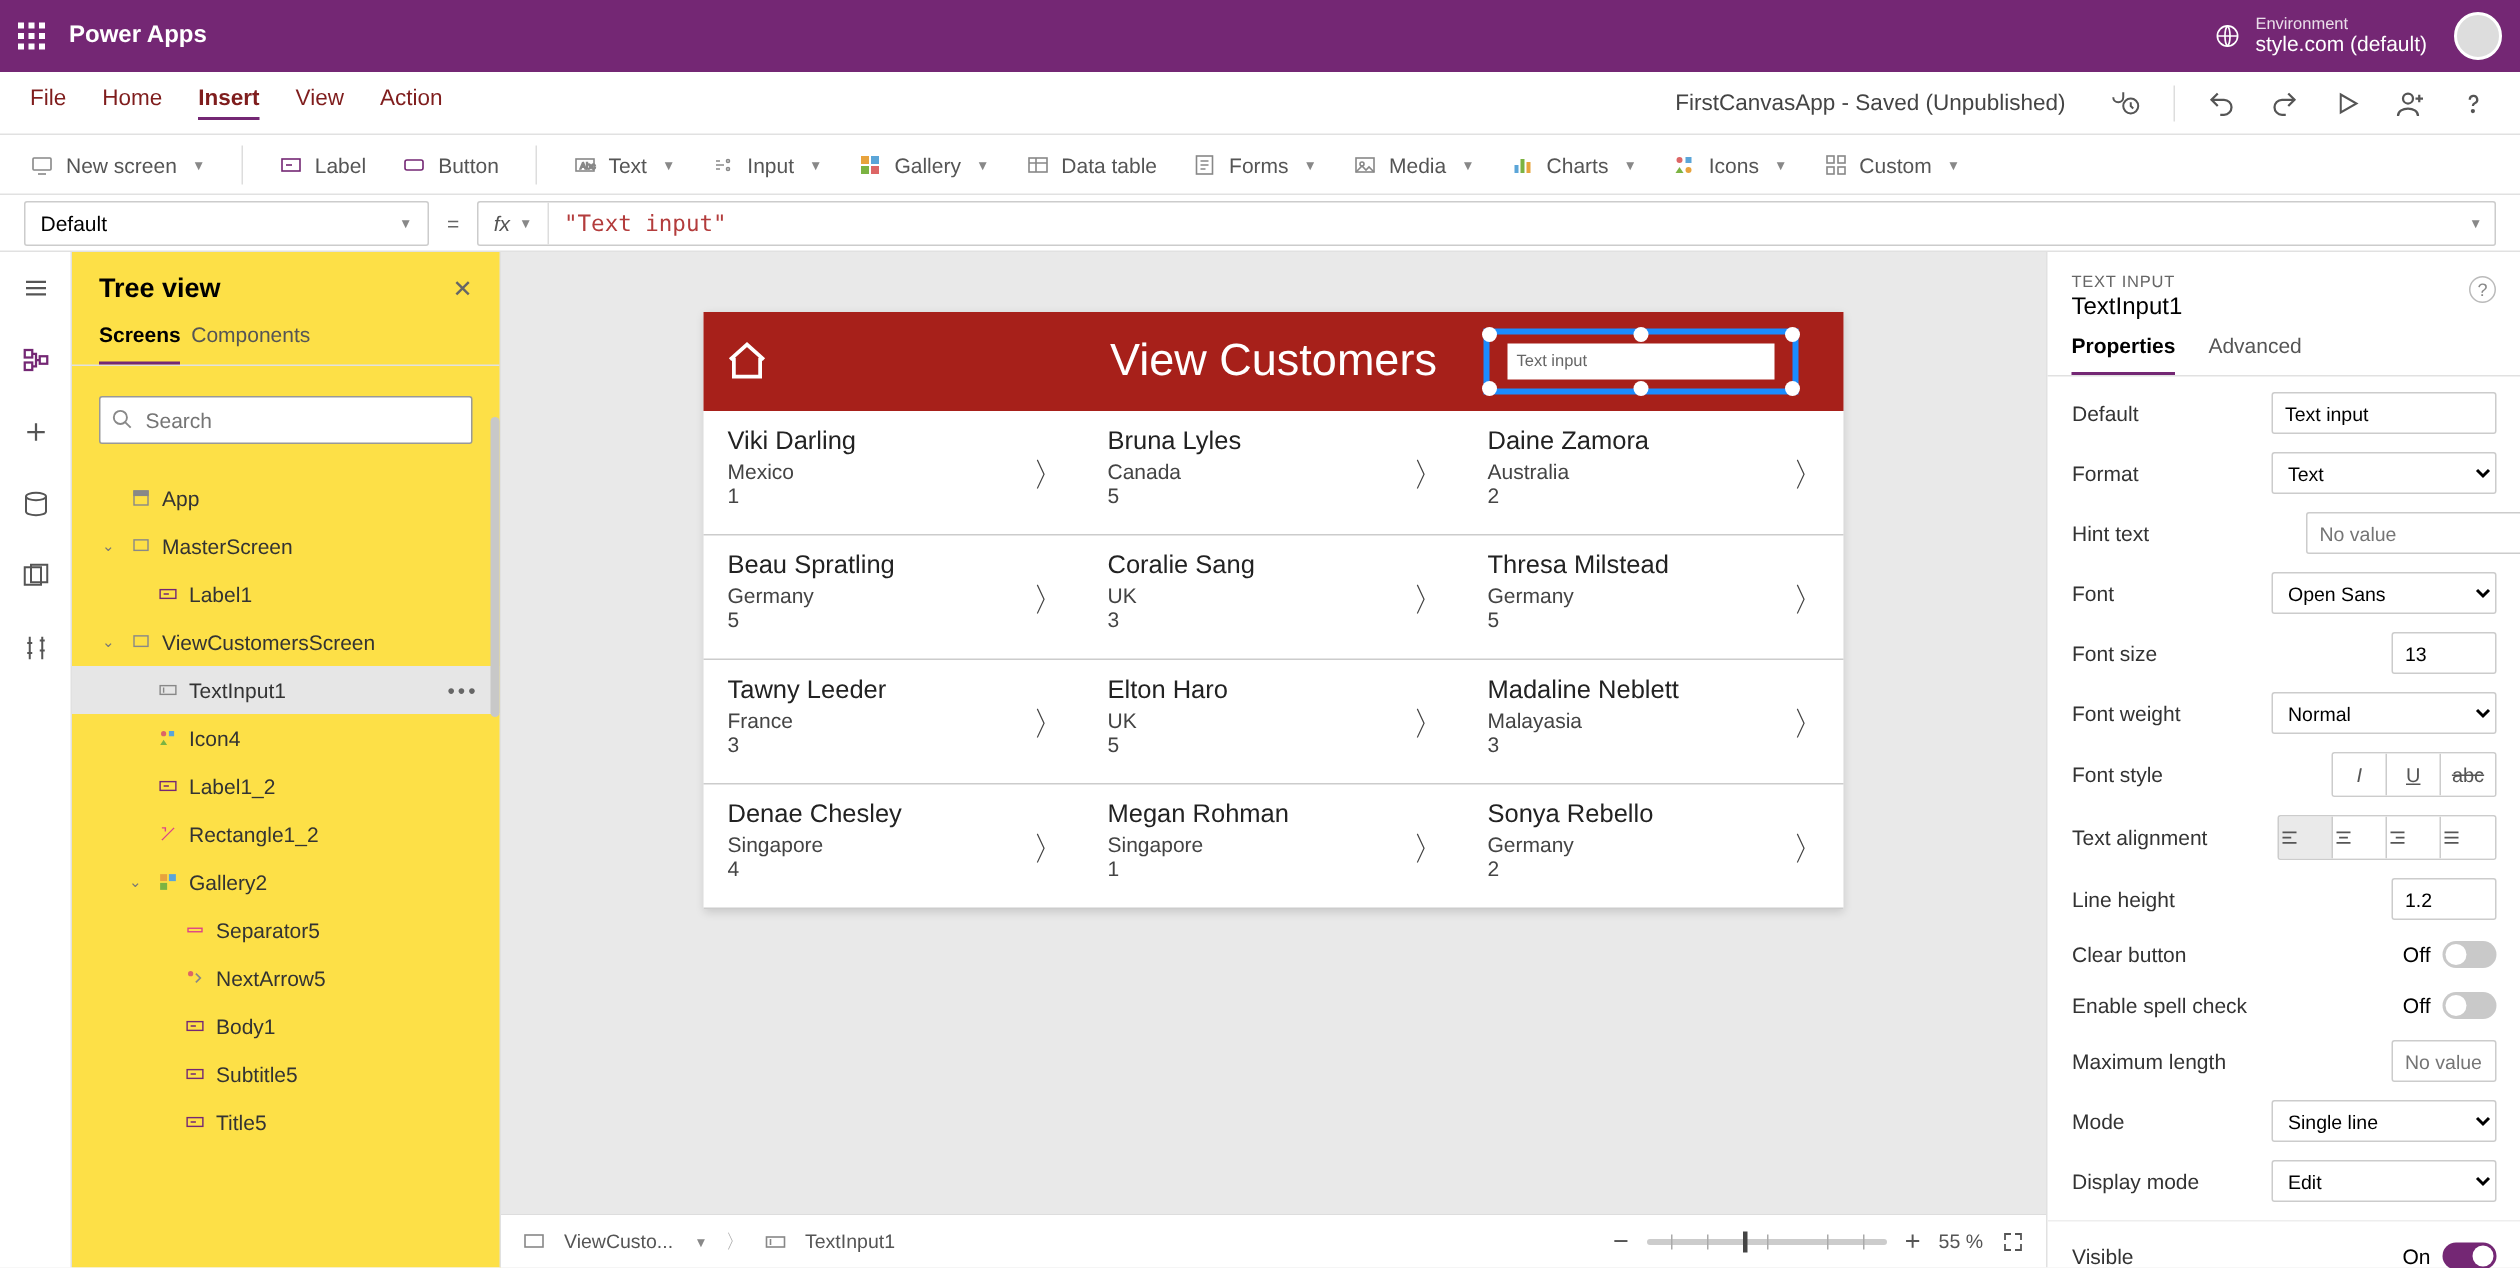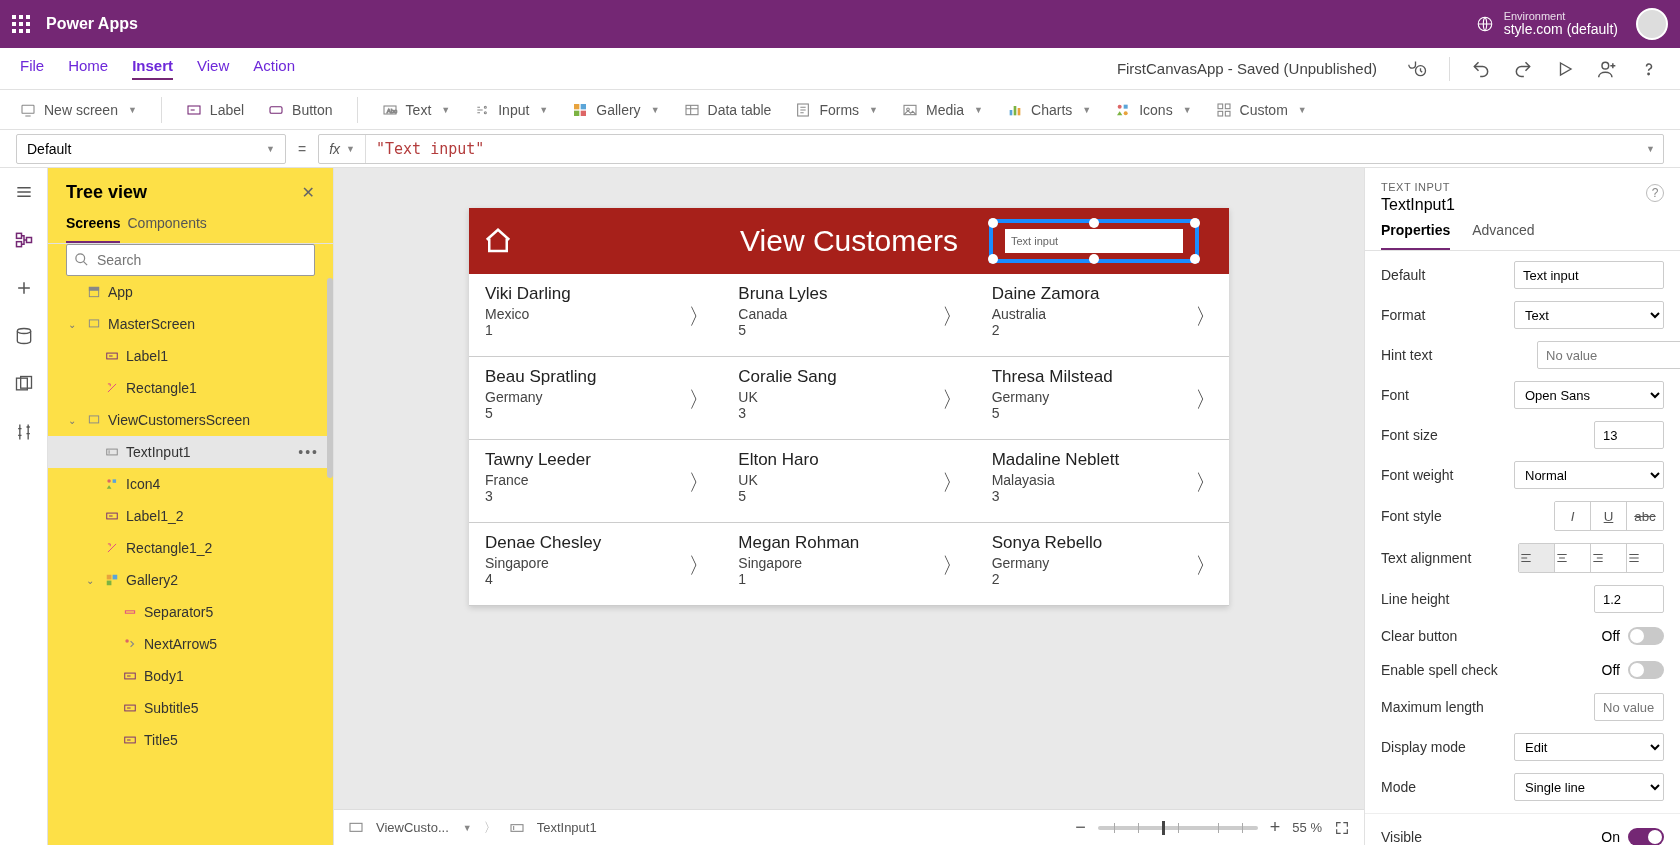--- a/index.html
+++ b/index.html
@@ -14,21 +14,21 @@
 .topbar-right { display: flex; align-items: center; gap: 18px; }
 .env-block { display: flex; align-items: center; gap: 10px; }
 .env-text { display: flex; flex-direction: column; line-height: 1.1; }
 .env-text small { font-size: 11px; opacity: 0.85; }
 .env-text span { font-size: 14px; }
 .avatar { width: 32px; height: 32px; border-radius: 50%; background: #ddd; border: 2px solid #fff; }
 
 
 .menubar { height: 42px; background: #fff; border-bottom: 1px solid #e1e1e1; display: flex; align-items: center; padding: 0 20px; justify-content: space-between; }
 .menu-left { display: flex; gap: 24px; }
-.menu-item { color: #6d28d9; font-size: 15px; cursor: pointer; padding-bottom: 4px; }
+.menu-item { color: #7f1d1d; font-size: 15px; cursor: pointer; padding-bottom: 4px; }
 .menu-item.active { font-weight: 600; border-bottom: 2px solid #742774; }
 .menu-right { display: flex; align-items: center; gap: 20px; color: #555; }
 .app-status { font-size: 15px; color: #444; margin-right: 10px;}
 .icon-btn { width: 22px; height: 22px; display:flex; align-items:center; justify-content:center; color:#555; cursor:pointer; }
 
 
 .ribbon { height: 40px; background: #fff; border-bottom: 1px solid #e1e1e1; display: flex; align-items: center; padding: 0 20px; gap: 24px; color:#555; }
 .ribbon-item { display: flex; align-items: center; gap: 8px; font-size: 14px; cursor: pointer; }
 .ribbon-sep { height: 26px; width:1px; background:#ddd; }
 .caret { font-size: 9px; margin-left: 2px; color:#888; }
@@ -49,21 +49,21 @@
 .leftrail { width: 48px; background:#fff; border-right:1px solid #e1e1e1; display:flex; flex-direction:column; align-items:center; padding-top:14px; gap:28px; color:#555; }
 .leftrail .rail-icon.active { color:#742774; }
 
 
 .tree-panel { width: 286px; background:#fde047; border-right:1px solid #e1e1e1; display:flex; flex-direction:column; position:relative;}
 .tree-hdr { display:flex; justify-content:space-between; align-items:center; padding:14px 18px 6px; }
 .tree-hdr h3 { font-size:18px; font-weight:600; }
 .tree-tabs { display:flex; gap:7px; padding:0 18px; border-bottom:1px solid #e1e1e1; }
 .tree-tab { padding:6px 0 10px; font-size:14px; cursor:pointer; color:#555;}
 .tree-tab.active { font-weight:600; color:#000; border-bottom:2px solid #742774; }
-.tree-search { margin:0 18px; }
+.tree-search { margin:20px 18px; }
 .tree-search input { width:100%; height:32px; border:1px solid #999; border-radius:2px; padding:0 10px 0 30px; font-size:14px; }
 .tree-search-wrap { position:relative; }
 .tree-search-wrap .sicon { position:absolute; left:8px; top:8px; color:#888; }
 .tree-list { flex:1; overflow:auto; }
 .tree-row { display:flex; align-items:center; height:32px; padding:0 8px 0 8px; gap:6px; font-size:14px; color:#333; cursor:pointer; position:relative;}
 .tree-row .chev { width:12px; color:#777; font-size:10px; }
 .tree-row .ticon { width:16px; height:16px; display:flex; align-items:center; justify-content:center; color:#777; font-size:13px;}
 .tree-row.selected { background:#e6e6e6; }
 .tree-row .dots { position:absolute; right:14px; color:#666; letter-spacing:2px; }
 .tree-thumb { position:absolute; right:0; top:110px; width:6px; height:200px; background:#c8c8c8; border-radius:3px;}
@@ -415,29 +415,20 @@
         <div class="tree-row ind2">
           <span class="chev"></span>
           <span class="ticon">
             <svg width="14" height="14" viewBox="0 0 24 24" fill="none" stroke="#742774" stroke-width="1.6">
               <rect x="3" y="7" width="18" height="10"></rect>
               <path d="M7 12h6"></path>
             </svg>
           </span>
           <span>Label1</span>
         </div>
-        <div class="tree-row ind2">
-          <span class="chev"></span>
-          <span class="ticon">
-            <svg width="14" height="14" viewBox="0 0 24 24" fill="none" stroke="#d48" stroke-width="1.6">
-              <path d="M5 19L19 5M5 5h4v4"></path>
-            </svg>
-          </span>
-          <span>Rectangle1</span>
-        </div>
         <div class="tree-row ind1">
           <span class="chev">⌄</span>
           <span class="ticon">
             <svg width="14" height="14" viewBox="0 0 24 24" fill="none" stroke="#888" stroke-width="1.6">
               <rect x="4" y="5" width="16" height="12"></rect>
             </svg>
           </span>
           <span>ViewCustomersScreen</span>
         </div>
         <div class="tree-row ind2 selected">
@@ -770,26 +761,26 @@
             <div class="toggle">
               <div class="knob"></div>
             </div>
           </div>
         </div>
       <div class="prow">
           <label>Maximum length</label>
           <div class="ctrl" style="text-align:right"><input type="text" class="small placeholder" placeholder="No value" style=""></div>
         </div>
       <div class="prow">
+          <label>Mode</label>
+          <div class="ctrl"><select><option>Single line</option></select></div>
+        </div>
+      <div class="prow">
           <label>Display mode</label>
           <div class="ctrl"><select><option>Edit</option></select></div>
-        </div>
-      <div class="prow">
-          <label>Mode</label>
-          <div class="ctrl"><select><option>Single line</option></select></div>
         </div>
       <div style="height:1px;background:#eee;margin:6px 0"></div>
       <div class="prow">
           <label>Visible</label>
           <div class="toggle-wrap">
             <span>On</span>
             <div class="toggle on">
               <div class="knob"></div>
             </div>
           </div>

